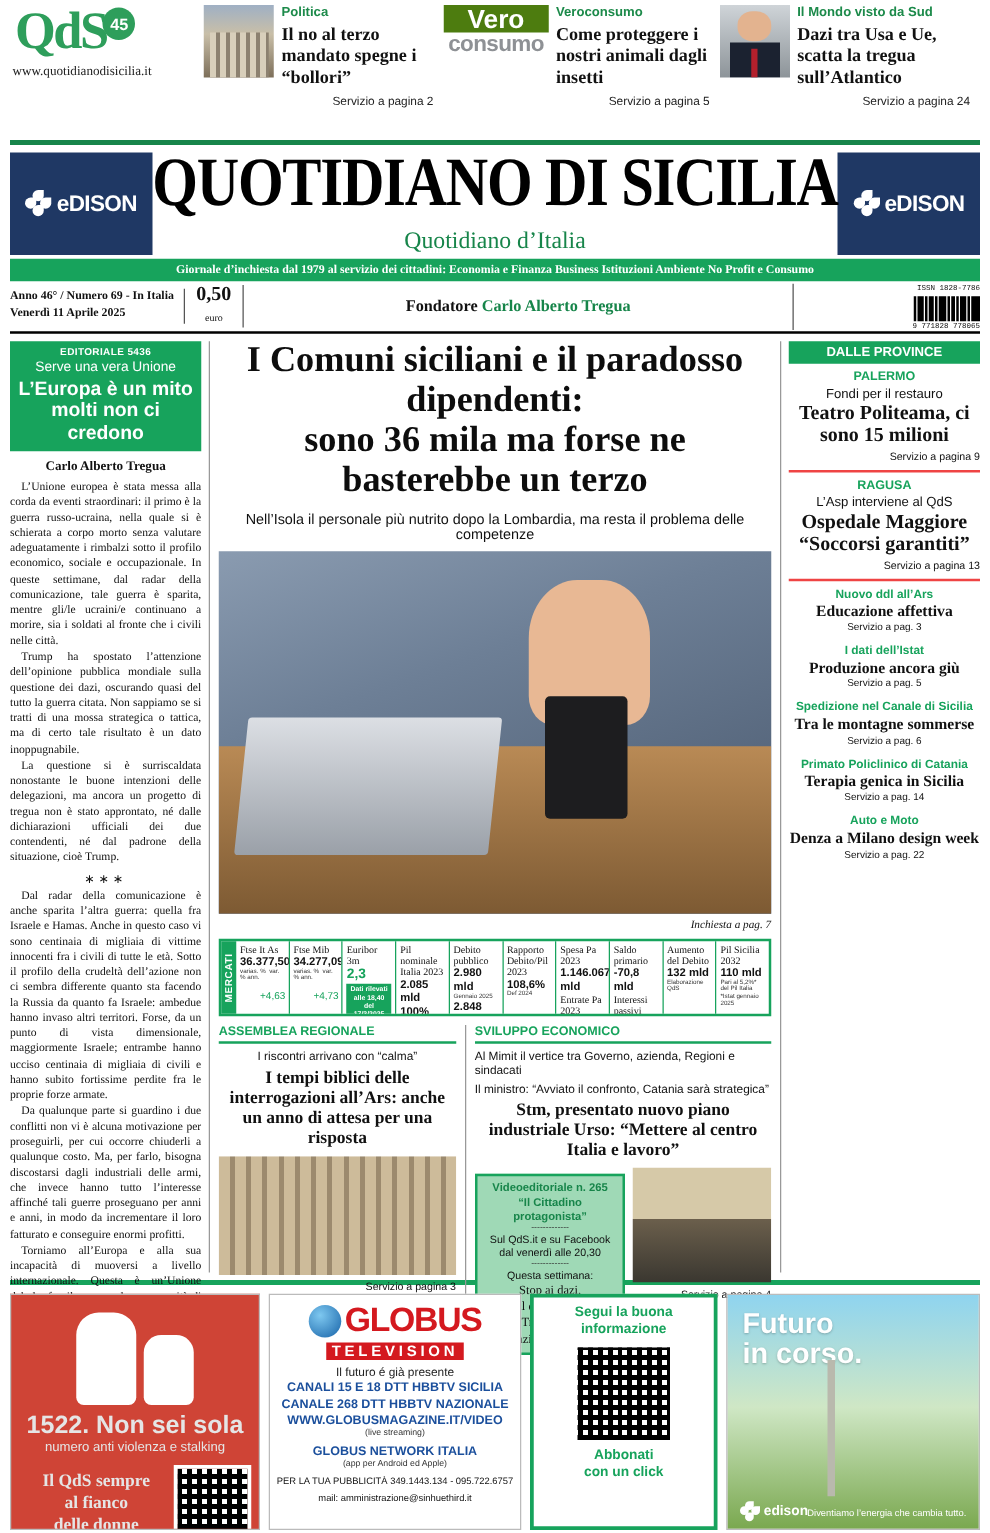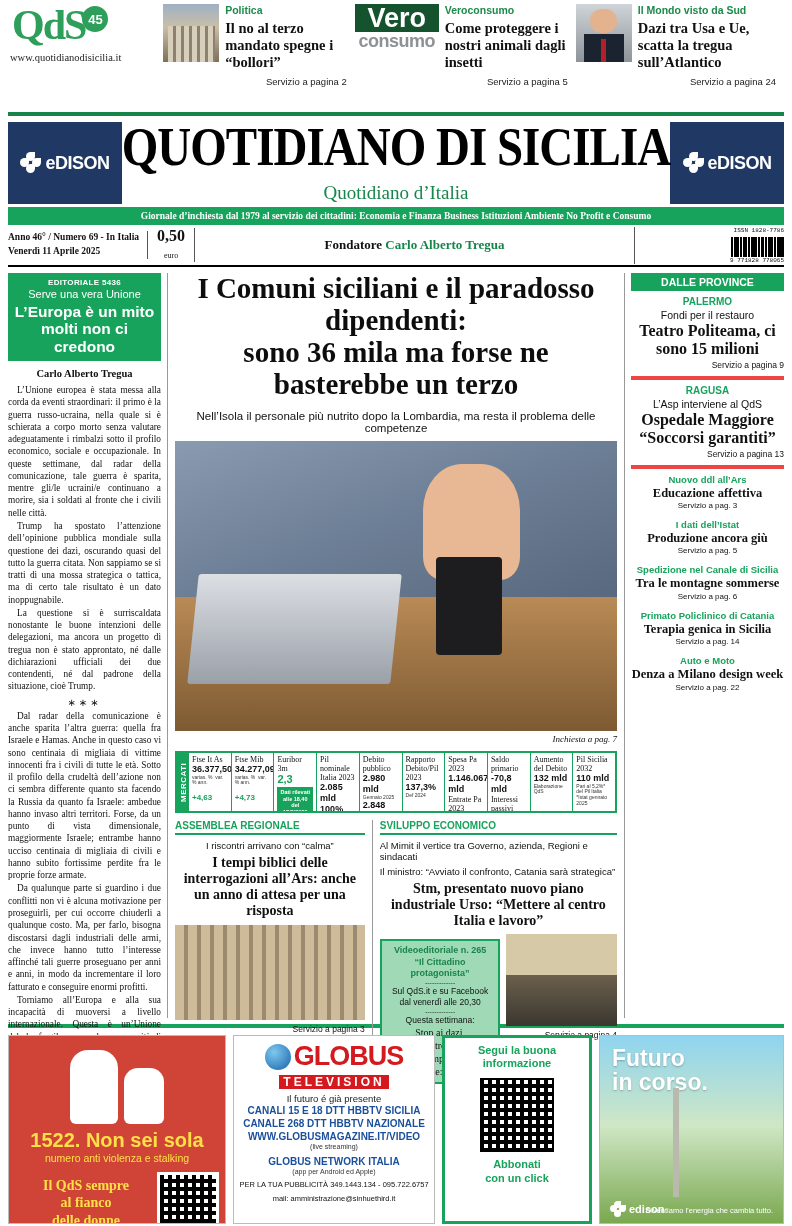--- a/index.html
+++ b/index.html
@@ -25,22 +25,22 @@
 
   .promo { display: flex; gap: 6px; padding-right: 8px; }
   .promo-thumb { width: 56px; height: 58px; flex: 0 0 56px; overflow: hidden; position: relative; }
   .promo-body { flex: 1; }
   .promo-kicker { color: #1c8a4a; font-size: 10.5px; font-weight: bold; line-height: 1.2; margin-bottom: 3px; }
   .promo-title { font-family: "Liberation Serif", serif; font-weight: bold; font-size: 14.5px;
                  line-height: 1.18; color: #111; }
   .promo-ref { font-size: 9.5px; text-align: right; margin-top: 5px; color: #222; }
 
   .vero-logo { width: 84px; flex: 0 0 84px; }
-  .vero-box { background: #14532d; color: #fff; font-family: "Liberation Sans", sans-serif;
-              font-weight: bold; font-size: 27px; line-height: 0.95; text-align: center; padding: 2px 0 0;}
+  .vero-box { background: #4d7c0f; color: #fff; font-family: "Liberation Sans", sans-serif;
+              font-weight: bold; font-size: 21px; line-height: 0.95; text-align: center; padding: 2px 0 0;}
   .vero-sub { color: #8e9195; font-size: 18px; font-weight: bold; text-align: center; line-height: 1;
               letter-spacing: -0.5px; }
 
   .rule-green { height: 4px; background: #17854a; margin: 1px 0 0; }
 
   
   .masthead { display: flex; align-items: stretch; height: 82px; margin-top: 6px; }
   .edison { width: 122px; background: #1f3864; color: #fff; display: flex; align-items: center;
             justify-content: center; gap: 3px; }
   .edison-mark { width: 22px; height: 22px; position: relative; }
@@ -109,21 +109,21 @@
   
   .markets { display: flex; border: 2px solid #17a35c; margin-top: 7px; height: 62px; }
   .mk-side { width: 12px; background: #17a35c; color: #fff; font-size: 8px; font-weight: bold;
              writing-mode: vertical-rl; transform: rotate(180deg); text-align: center;
              display: flex; align-items: center; justify-content: center; letter-spacing: .5px;}
   .mk-cell { flex: 1; border-right: 1px solid #17a35c; padding: 2px 3px; overflow: hidden; }
   .mk-cell:last-child { border-right: none; }
   .mk-lab { font-family: "Liberation Serif", serif; font-size: 8px; line-height: 1.15; }
   .mk-val { font-size: 9px; font-weight: bold; line-height: 1.2; }
   .mk-tiny { font-size: 5px; line-height: 1.15; color: #333; }
-  .mk-up { color: #17a35c; font-weight: bold; font-size: 8px; }
+  .mk-up { color: #17a35c; font-weight: normal; font-size: 8px; margin-left: 16px; }
   .mk-green-box { background: #17a35c; color: #fff; font-size: 5.5px; font-weight: bold;
                   text-align: center; padding: 2px 1px; line-height: 1.2; margin-top: 2px;}
   .mk-big { font-size: 11px; font-weight: bold; color: #17a35c; }
 
   
   .stories { display: flex; gap: 7px; margin-top: 7px; }
   .st { flex: 1; }
   .st-right { flex: 1.25; border-left: 1px solid #999; padding-left: 7px; }
   .st-kick { color: #17a35c; font-size: 10px; font-weight: bold; border-bottom: 2px solid #17a35c;
              padding-bottom: 2px; margin-bottom: 5px; }
@@ -139,37 +139,37 @@
   .vb-t { color: #17854a; font-weight: bold; font-size: 9px; line-height: 1.25; }
   .vb-d { font-size: 7px; color: #333; }
   .vb-n { font-size: 8.5px; line-height: 1.3; }
   .vb-b { font-family: "Liberation Serif", serif; font-weight: normal; font-size: 10px; line-height: 1.3; text-align: center; }
   .half { display: flex; gap: 6px; margin-top: 5px; }
   .half .st-photo { height: 92px; margin-top: 0; }
 
   
   .prov-head { background: #17a35c; color: #fff; text-align: center; font-size: 10.5px;
                font-weight: bold; padding: 3px 0; }
-  .prov-item { padding: 5px 0 6px; border-bottom: 4px solid #ef4444; }
+  .prov-item { padding: 5px 0 6px; border-bottom: 2px solid #ef4444; }
   .prov-city { color: #17a35c; font-size: 10px; font-weight: bold; text-align: center; }
   .prov-occ { font-size: 10.5px; text-align: center; margin: 2px 0 1px; }
   .prov-title { font-family: "Liberation Serif", serif; font-weight: bold; font-size: 16px;
                 line-height: 1.12; text-align: center; }
   .prov-ref { font-size: 8.5px; text-align: right; margin-top: 2px; }
   .brief { padding: 5px 0 4px; text-align: center; }
   .brief-k { color: #17a35c; font-size: 9.5px; font-weight: bold; }
   .brief-t { font-family: "Liberation Serif", serif; font-weight: bold; font-size: 12.5px;
              line-height: 1.15; margin: 1px 0; }
   .brief-r { font-size: 8px; }
 
   
   .ads { display: flex; gap: 7px; margin-top: 6px; border-top: 4px solid #17a35c; padding-top: 7px;
          height: 200px; }
   .ad { border: 1px solid #bbb; position: relative; overflow: hidden; }
-  .ad1 { width: 218px; background: #cf4436; color: #fde047; padding: 6px; }
+  .ad1 { width: 200px; background: #cf4436; color: #e5e5e5; padding: 6px; }
   .hands { height: 82px; display: flex; justify-content: center; align-items: flex-end; gap: 6px; }
   .hand-open { width: 48px; height: 74px; background: #fff; border-radius: 18px 18px 6px 6px; }
   .hand-fist { width: 40px; height: 56px; background: #fff; border-radius: 14px 14px 6px 6px; }
   .ad1-h { font-size: 20px; font-weight: bold; text-align: center; line-height: 1.05; margin-top: 6px;}
   .ad1-s { font-size: 10.5px; text-align: center; margin-top: 1px; }
   .ad1-bottom { display: flex; align-items: center; justify-content: space-between; margin-top: 8px; font-family: Liberation Serif, serif; }
   .ad1-claim { font-size: 14px; font-weight: bold; line-height: 1.22; text-align: center; flex: 1; }
   .qr { width: 62px; height: 62px; background:
         repeating-linear-gradient(0deg,#000 0 4px,#fff 4px 8px),
         repeating-linear-gradient(90deg,#000 0 4px,transparent 4px 8px);
@@ -398,21 +398,21 @@
         <div class="mk-cell">
           <div class="mk-lab">Debito pubblico</div>
           <div class="mk-val">2.980 mld</div>
           <div class="mk-tiny">Gennaio 2025</div>
           <div class="mk-val">2.848 mld</div>
 
         </div>
 
         <div class="mk-cell">
           <div class="mk-lab">Rapporto Debito/Pil 2023</div>
-          <div class="mk-val">137,3%</div>
+          <div class="mk-val">108,6%</div>
           <div class="mk-tiny">Def 2024</div>
         </div>
 
         <div class="mk-cell">
           <div class="mk-lab">Spesa Pa 2023</div>
           <div class="mk-val">1.146.067 mld</div>
           <div class="mk-lab">Entrate Pa 2023</div>
 
         </div>
 

